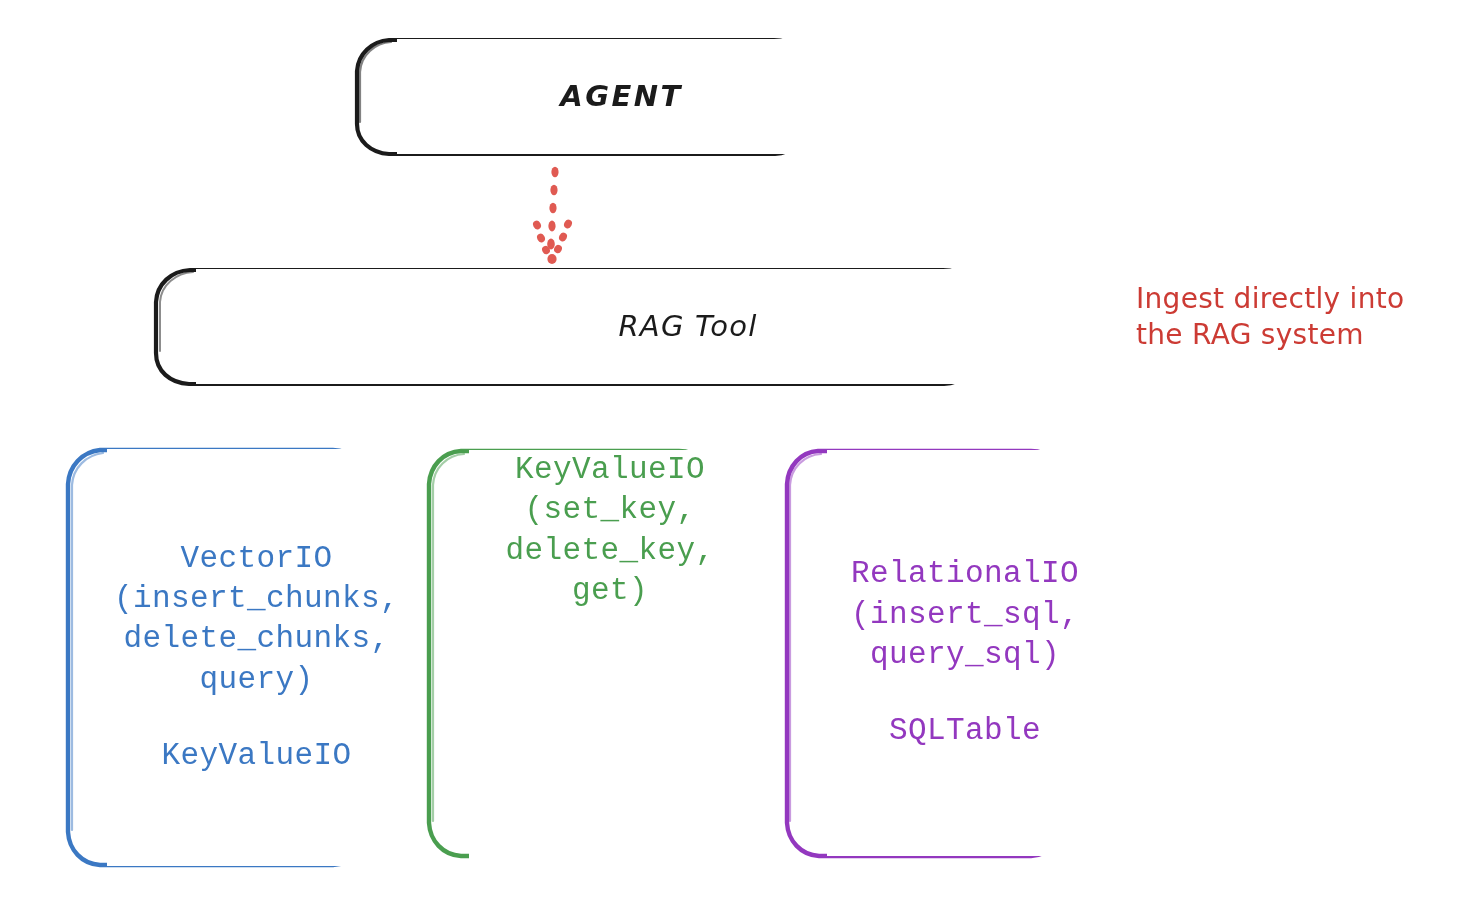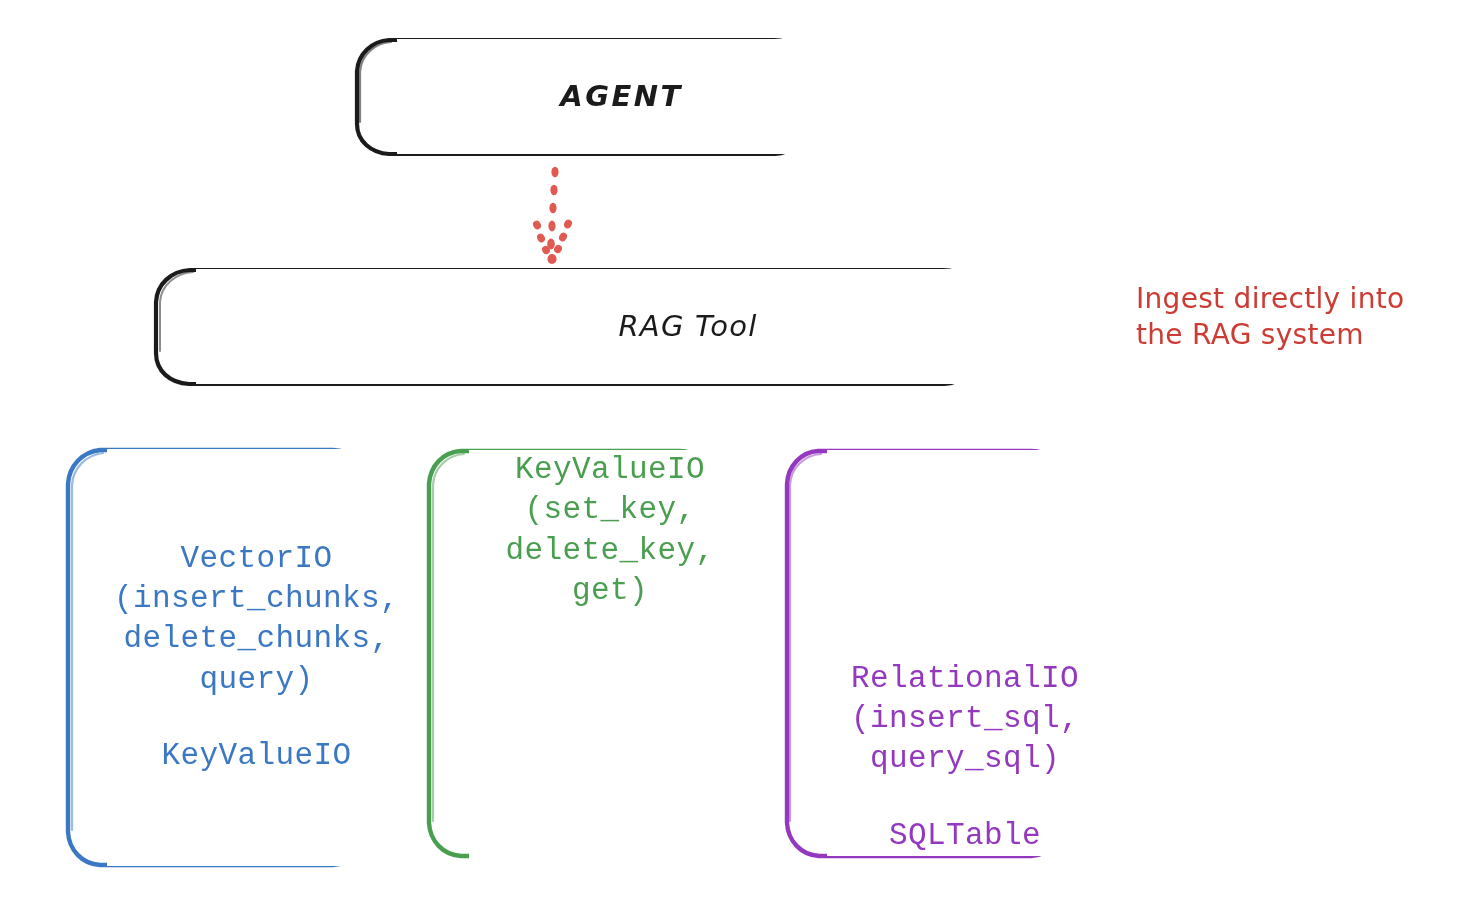--- a/index.html
+++ b/index.html
@@ -99,21 +99,20 @@
     height: 514px;
     justify-content: space-between;
   }
   #node-keyvalue-io .node-label { color: #4a9e4f; }
 
   #node-relational-io {
     left: 787px;
     top: 450px;
     width: 276px;
     height: 406px;
-    justify-content: flex-end;
   }
   #node-relational-io .node-label { color: #9338bf; }
 
   
   #annotation-ingest {
     position: absolute;
     left: 1096px;
     top: 281px;
     width: 320px;
     color: #cc3b34;

